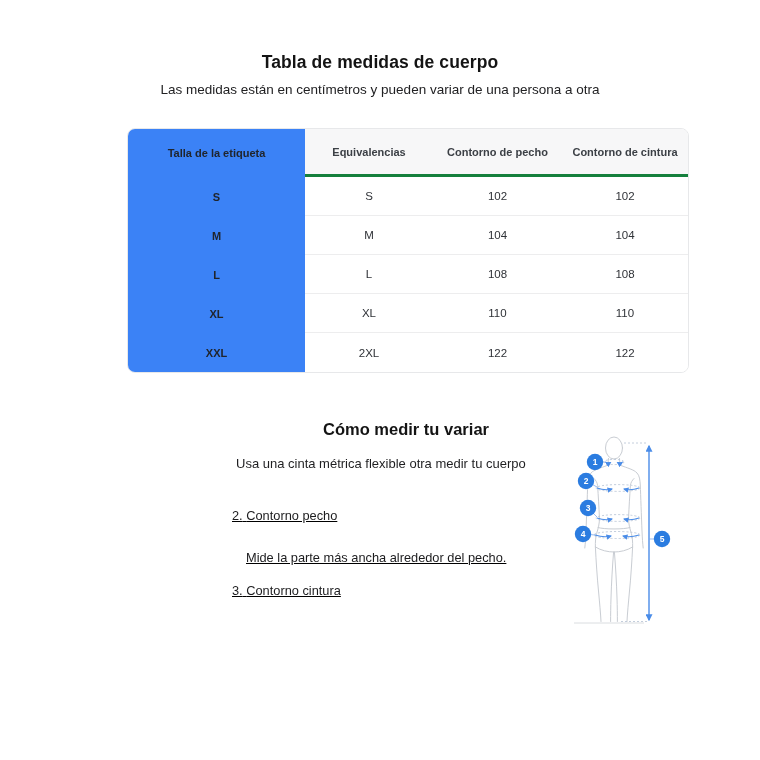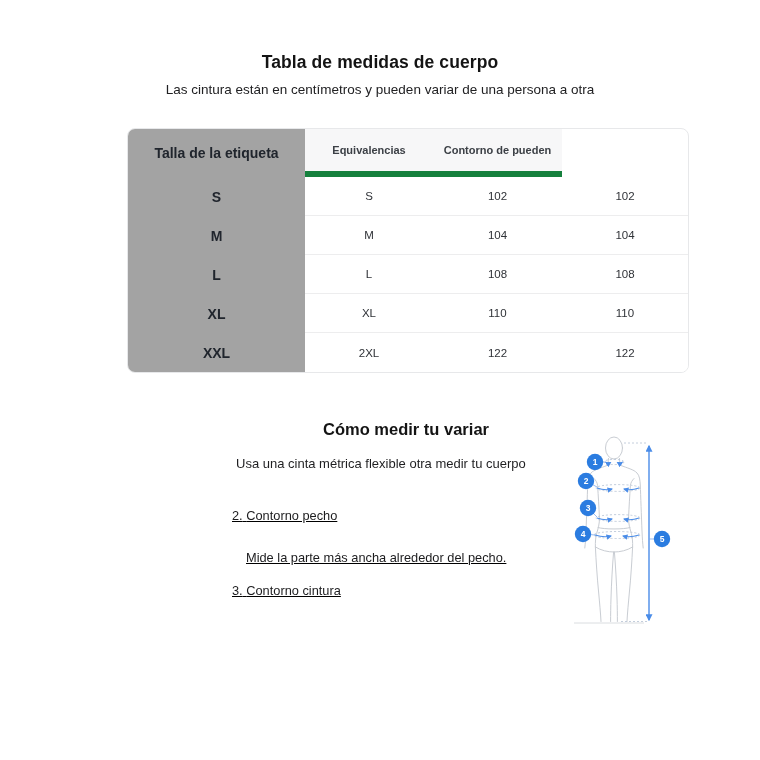--- a/index.html
+++ b/index.html
@@ -23,23 +23,23 @@
   }
   .trow { display:grid; grid-template-columns:177px 128px 129px 126px; }
   .trow.thead { height:48px; }
   .trow.brow  { height:39px; }
   .cell {
     display:flex; align-items:center; justify-content:center;
     font-size:11.5px; color:#2f3237; background:#fff;
   }
   .thead .cell {
     background:#f7f7f8; font-size:11px; font-weight:600; color:#3c4046;
-    border-bottom:6px solid #15803d;
+    border-bottom:3px solid #15803d;
   }
-  .cell.label-col { background:#a3a3a3; font-weight:700; font-size:14px; color:#20252d; border-bottom:none; }
+  .cell.label-col { background:#3b82f6; font-weight:700; font-size:11px; color:#20252d; border-bottom:none; }
   .brow:not(:last-child) .cell:not(.label-col) { border-bottom:1px solid #ededee; }
   
   .h2 {
     position:absolute; top:420px; left:200px; width:412px; margin:0;
     text-align:center; font-size:16.5px; font-weight:700; color:#141414;
   }
   .intro {
     position:absolute; top:456px; left:236px; margin:0;
     font-size:13px; color:#1f1f21;
   }
@@ -48,27 +48,28 @@
   .step-desc { margin-left:14px;margin-top:24px; }
   .figure-svg { position:absolute; left:568px; top:436px; }
   .fig-num { font-family:"Liberation Sans","DejaVu Sans",sans-serif; font-size:8.5px; font-weight:700; fill:#ffffff; }
 </style>
 </head>
 <body>
 
 <div class="page">
 
   <h1 class="h1">Tabla de medidas de cuerpo</h1>
-  <p class="subtitle">Las cintura están en centímetros y pueden variar de una persona a otra</p>
+  <p class="subtitle">Las medidas están en centímetros y pueden variar de una persona a otra</p>
 
   <div class="size-table">
     <div class="trow thead">
       <div class="cell label-col">Talla de la etiqueta</div>
       <div class="cell">Equivalencias</div>
-      <div class="cell">Contorno de pueden</div>
+      <div class="cell">Contorno de pecho</div>
+      <div class="cell">Contorno de cintura</div>
     </div>
     <div class="trow brow">
       <div class="cell label-col">S</div>
       <div class="cell">S</div>
       <div class="cell">102</div>
       <div class="cell">102</div>
     </div>
     <div class="trow brow">
       <div class="cell label-col">M</div>
       <div class="cell">M</div>

